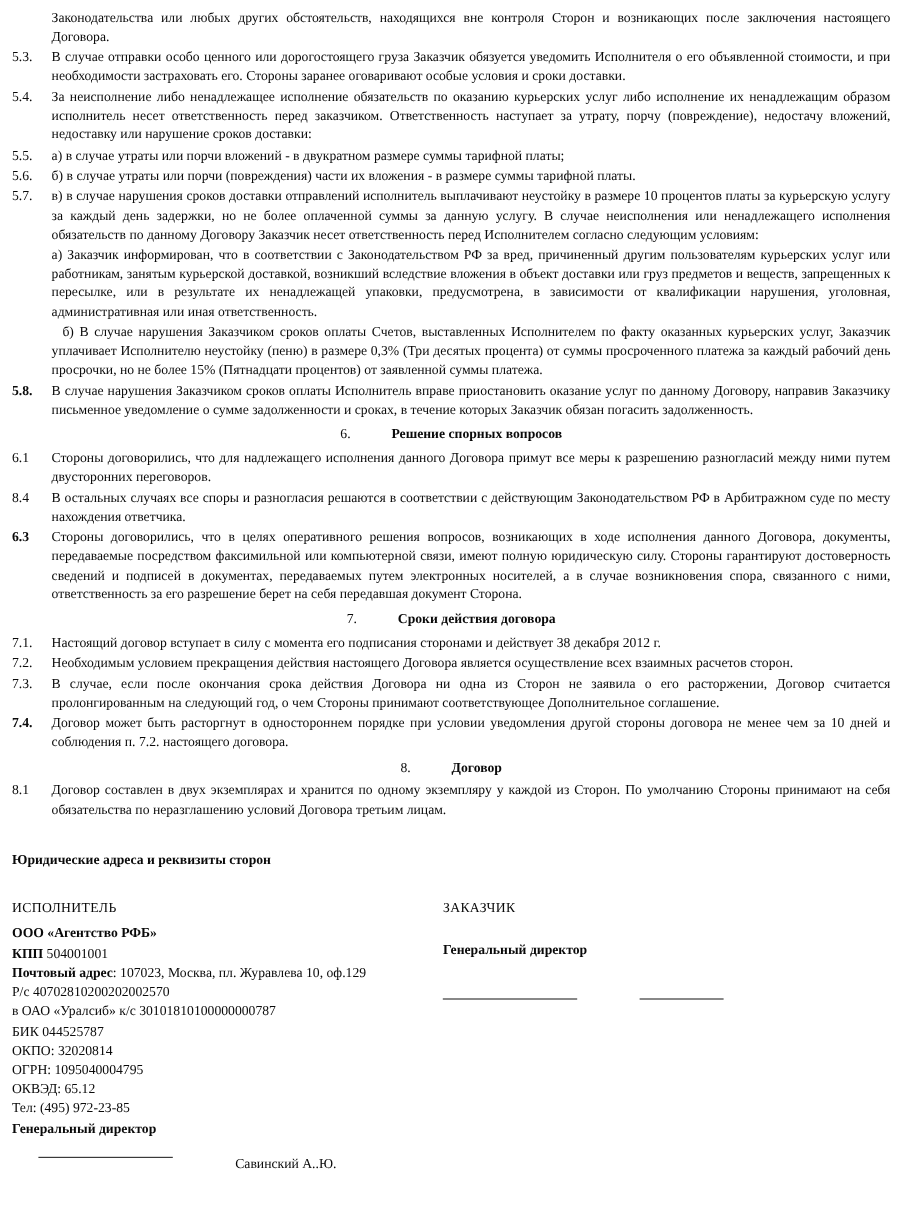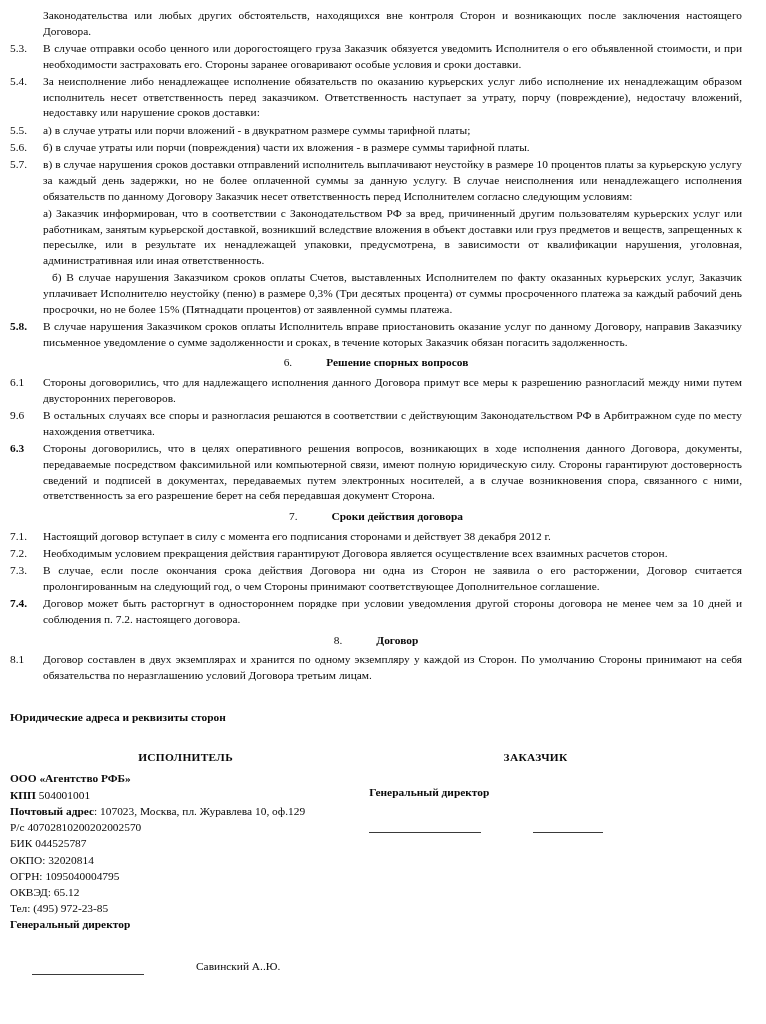--- a/index.html
+++ b/index.html
@@ -75,33 +75,31 @@
     margin-bottom: 24px;
   }
   .parties {
     display: flex;
     width: 100%;
   }
   .party-col { box-sizing: border-box; }
   .party-col.left  { width: 355px; }
   .party-col.right { width: 385px; padding-left: 8px; }
   .party-head {
-    font-weight: bold;
-    text-align: center;
+    font-weight: normal;
     margin-bottom: 6px;
     letter-spacing: 0.3px;
   }
   .party-head.right-head { padding-right: 40px; }
   .req-line { margin-bottom: 0.5px; }
   .req-line b { font-weight: bold; font-family: Liberation Serif, serif; }
 
   .sig-row {
     display: flex;
-    align-items: flex-end;
-    margin-top: 26px;
+    margin-top: 14px;
   }
   .sig-line {
     display: inline-block;
     border-bottom: 1px solid #3a3a3a;
     height: 1px;
   }
   .sig-line.w1 { width: 112px; margin-left: 22px; }
   .sig-name { margin-left: 52px; }
 
   .sig-row-right {
@@ -160,42 +158,42 @@
     <span class="sec-num">6.</span>
     <span class="sec-title">Решение спорных вопросов</span>
   </div>
 
   <div class="clause">
     <div class="clause-num">6.1</div>
     <div class="clause-body">Стороны договорились, что для надлежащего исполнения данного Договора примут все меры к разрешению разногласий между ними путем двусторонних переговоров.</div>
   </div>
 
   <div class="clause">
-    <div class="clause-num">9.6</div>
+    <div class="clause-num">8.4</div>
     <div class="clause-body">В остальных случаях все споры и разногласия решаются в соответствии с действующим Законодательством РФ в Арбитражном суде по месту нахождения ответчика.</div>
   </div>
 
   <div class="clause">
     <div class="clause-num bold">6.3</div>
     <div class="clause-body">Стороны договорились, что в целях оперативного решения вопросов, возникающих в ходе исполнения данного Договора, документы, передаваемые посредством факсимильной или компьютерной связи, имеют полную юридическую силу. Стороны гарантируют достоверность сведений и подписей в документах, передаваемых путем электронных носителей, а в случае возникновения спора, связанного с ними, ответственность за его разрешение берет на себя передавшая документ Сторона.</div>
   </div>
 
   <div class="section-head">
     <span class="sec-num">7.</span>
     <span class="sec-title">Сроки действия договора</span>
   </div>
 
   <div class="clause">
     <div class="clause-num">7.1.</div>
     <div class="clause-body nojust">Настоящий договор вступает в силу с момента его подписания сторонами и действует 38 декабря 2012 г.</div>
   </div>
 
   <div class="clause">
     <div class="clause-num">7.2.</div>
-    <div class="clause-body nojust">Необходимым условием прекращения действия гарантируют Договора является осуществление всех взаимных расчетов сторон.</div>
+    <div class="clause-body nojust">Необходимым условием прекращения действия настоящего Договора является осуществление всех взаимных расчетов сторон.</div>
   </div>
 
   <div class="clause">
     <div class="clause-num">7.3.</div>
     <div class="clause-body">В случае,  если после окончания срока действия Договора ни одна из Сторон не заявила о его расторжении, Договор считается пролонгированным на следующий год, о чем Стороны принимают соответствующее Дополнительное соглашение.</div>
   </div>
 
   <div class="clause">
     <div class="clause-num bold">7.4.</div>
     <div class="clause-body">Договор может быть расторгнут в одностороннем порядке при условии уведомления другой стороны договора не менее чем за 10 дней и соблюдения п. 7.2. настоящего договора.</div>
@@ -226,20 +224,21 @@
       <div class="req-line">
         <b>КПП</b><span> 504001001</span>
       </div>
 
 
       <div class="req-line">
         <b>Почтовый адрес</b><span>: 107023, Москва, пл. Журавлева 10, оф.129</span>
       </div>
 
       <div class="req-line">Р/с 40702810200202002570</div>
+      <div class="req-line">в ОАО «Уралсиб»  к/с 30101810100000000787</div>
       <div class="req-line">БИК 044525787</div>
       <div class="req-line">ОКПО: 32020814</div>
       <div class="req-line">ОГРН: 1095040004795</div>
       <div class="req-line">ОКВЭД: 65.12</div>
       <div class="req-line">Тел: (495) 972-23-85</div>
 
       <div class="req-line">
         <b>Генеральный директор</b>
       </div>
 

